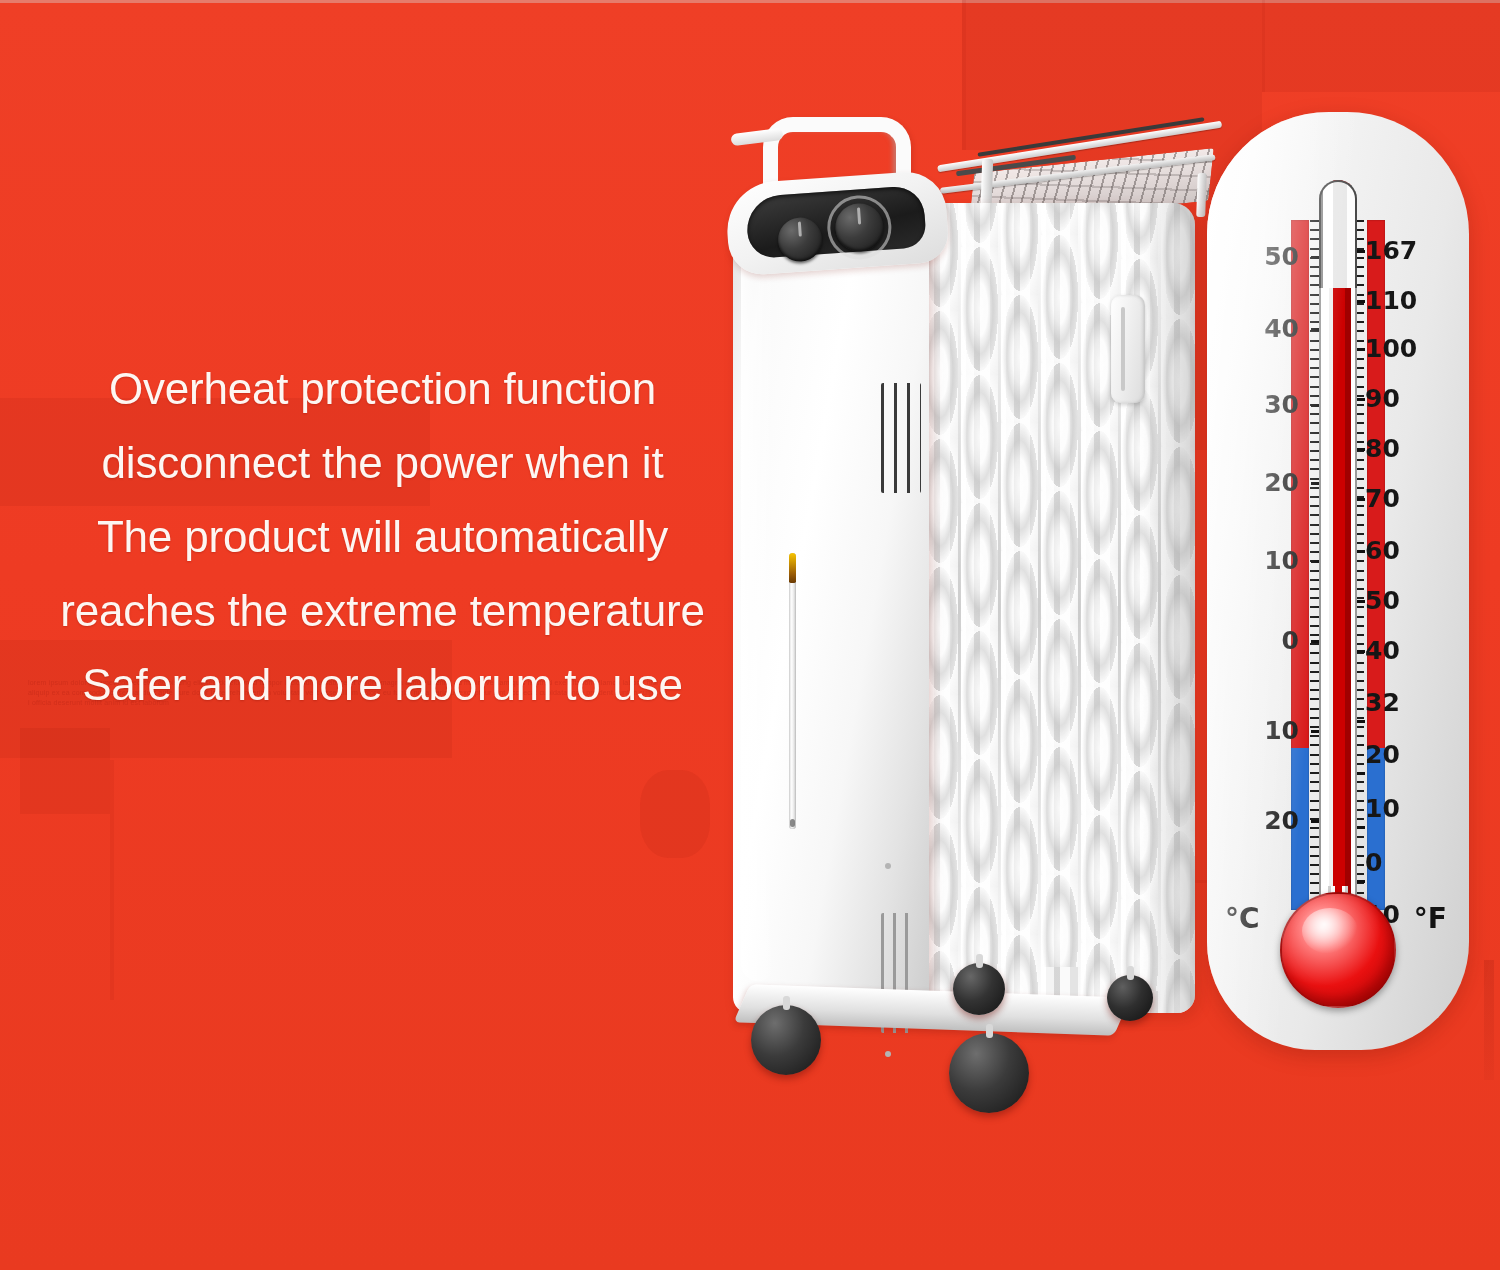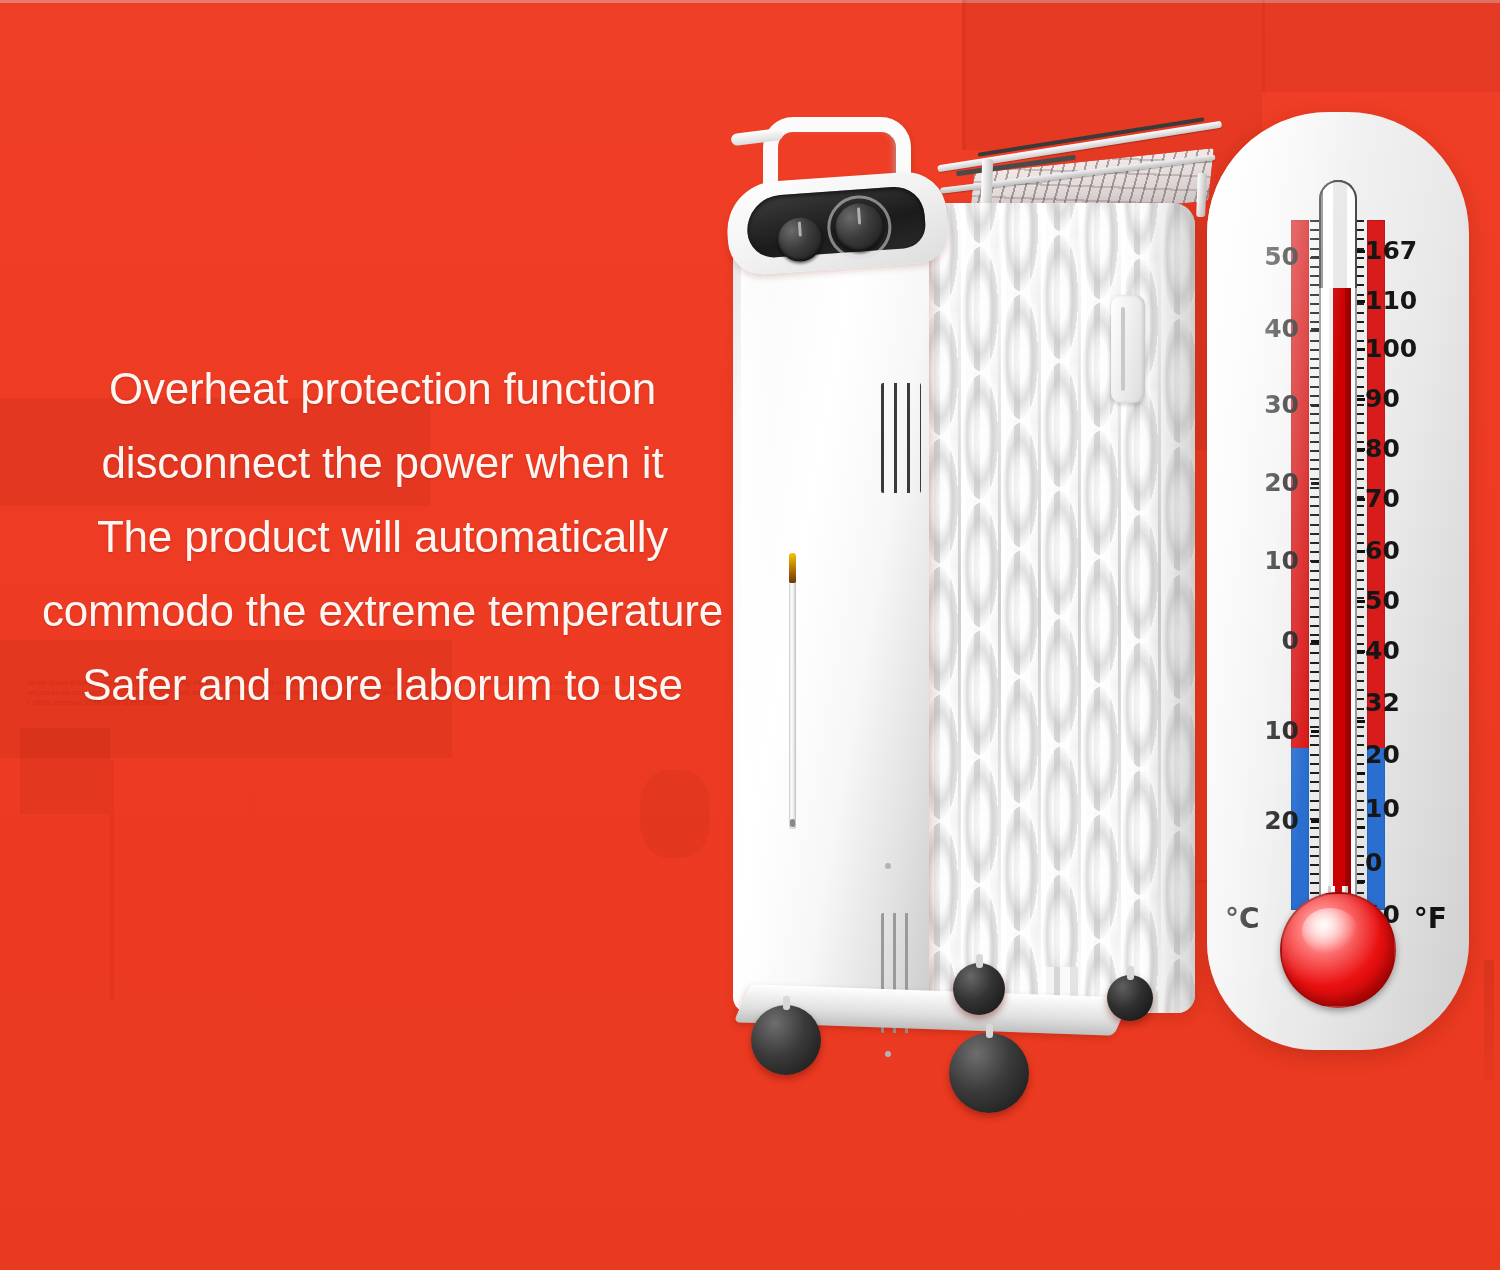--- a/index.html
+++ b/index.html
@@ -377,21 +377,21 @@
   <div class="ghost-text" style="left:28px; top:678px;">
     lorem ipsum dolor sit amet consectetur adipiscing elit sed do eiusmod tempor incididunt ut labore et dolore magna aliqua ut enim ad minim veniam quis nostrud exercitation ullamco laboris nisi ut aliquip ex ea commodo consequat duis aute irure dolor in reprehenderit in voluptate velit esse cillum dolore eu fugiat nulla pariatur excepteur sint occaecat cupidatat non proident sunt in culpa qui officia deserunt mollit anim id est laborum
   </div>
 
   <div class="edge-mark"></div>
 
   <div id="copy">
     <span class="ln">Overheat protection function</span>
     <span class="ln">disconnect the power when it</span>
     <span class="ln">The product will automatically</span>
-    <span class="ln">commodo the extreme temperature</span>
+    <span class="ln">reaches the extreme temperature</span>
     <span class="ln">Safer and more laborum to use</span>
   </div>
 
   <div id="heater">
 
     <div class="rack">
       <div class="rack-bar rack-rail-a"></div>
       <div class="rack-dark-a"></div>
       <div class="rack-mesh"></div>
       <div class="rack-bar rack-rail-b"></div>

